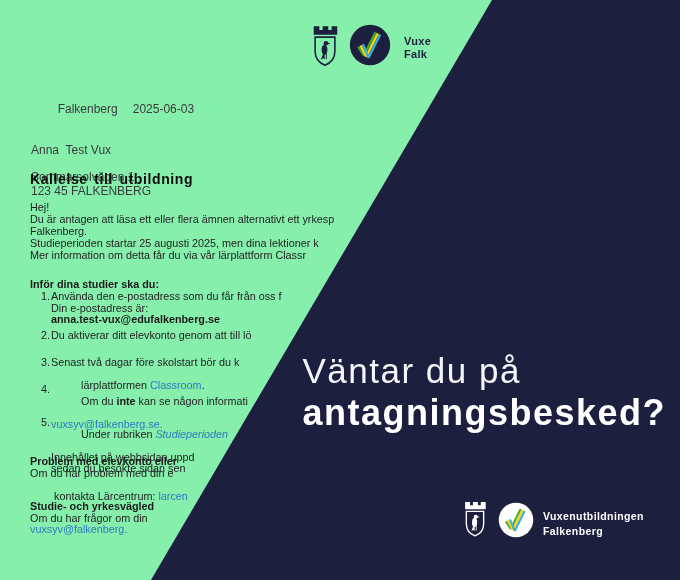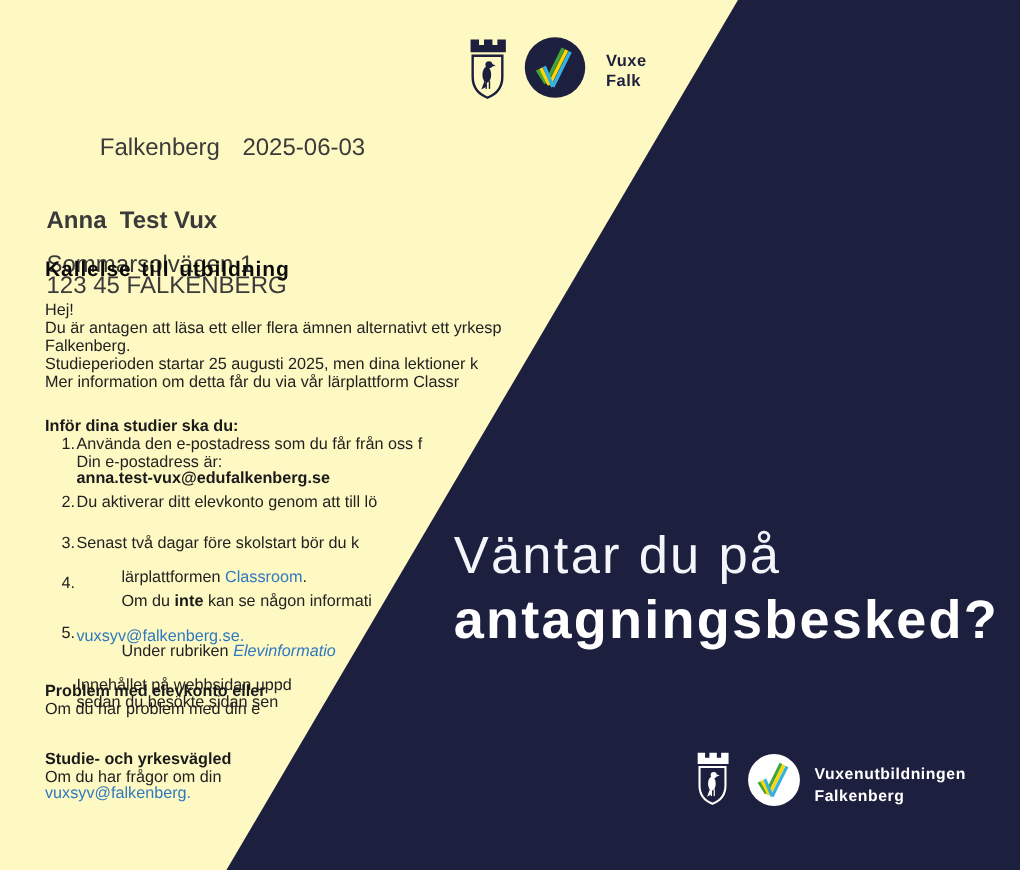--- a/index.html
+++ b/index.html
@@ -1,26 +1,26 @@
 <!DOCTYPE html>
 <html><head>
 <meta charset="utf-8">
 <style>
   html,body{margin:0;padding:0;background:#ffffff;overflow:hidden;}
-  .canvas{position:relative;width:680px;height:580px;background:#fef9c3;
+  .canvas{position:relative;width:680px;height:580px;background:#86efac;
           font-family:"Liberation Sans",sans-serif;color:#222;}
 
   
   .doc{position:absolute;inset:0;z-index:1;}
   .line{white-space:pre;}
 
-  .addr{position:absolute;left:31px;top:72px;font-size:16px;color:#3a3a3a;}
+  .addr{position:absolute;left:31px;top:88px;font-size:12px;color:#3a3a3a;}
   .addr .row1 span.date{margin-left:15px;}
   .addr .row1{margin-bottom:13px;}
-  .addr .row2{margin-bottom:13px;font-weight:bold;}
+  .addr .row2{margin-bottom:13px;}
   .addr .row3{line-height:14px;}
 
   .title{position:absolute;left:30px;top:171px;margin:0;font-size:14px;font-weight:bold;
          letter-spacing:.6px;word-spacing:2px;color:#0b0b0b;white-space:nowrap;}
 
   .body1{position:absolute;left:30px;top:201px;font-size:10.8px;line-height:12.1px;
          white-space:nowrap;}
   .list-heading{position:absolute;left:30px;top:278px;font-size:10.8px;font-weight:bold;
                 color:#1a1a1a;white-space:nowrap;}
   .li{position:absolute;left:41px;font-size:10.8px;line-height:11.6px;white-space:nowrap;}
@@ -146,30 +146,33 @@
           <span>Om du </span><span class="b">inte</span><span> kan se någon informati</span>
         </div>
         <div class="line lnk">vuxsyv@falkenberg.se.</div>
       </div>
     </div>
 
     <div class="li" style="top:417px">
       <span class="num">5.</span>
       <div class="cont">
         <div class="line">
-          <span>Under rubriken </span><span class="lnk it">Elevinformatio</span>
+          <span>Under rubriken </span><span class="lnk it">Studieperioden</span>
         </div>
         <div class="line">Innehållet på webbsidan uppd</div>
         <div class="line">sedan du besökte sidan sen</div>
       </div>
     </div>
 
     <div class="sect" style="top:456px">
       <div class="line head">Problem med elevkonto eller</div>
       <div class="line">Om du har problem med din e</div>
+      <div class="line">
+        <span>kontakta Lärcentrum: </span><span class="lnk">larcen</span>
+      </div>
     </div>
 
     <div class="sect" style="top:501px">
       <div class="line head">Studie- och yrkesvägled</div>
       <div class="line">Om du har frågor om din</div>
       <div class="line lnk">vuxsyv@falkenberg.</div>
     </div>
   </div>
 
   <div class="navy">

